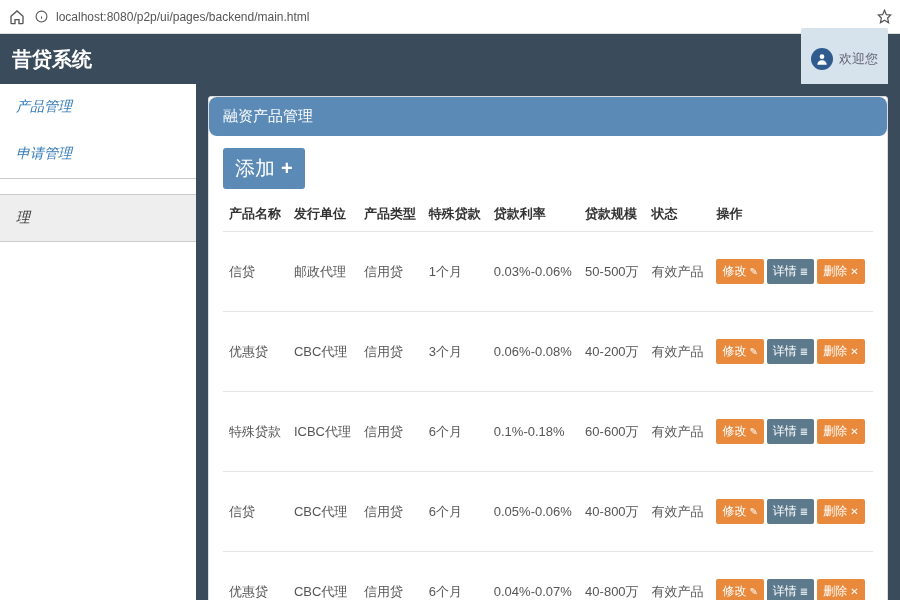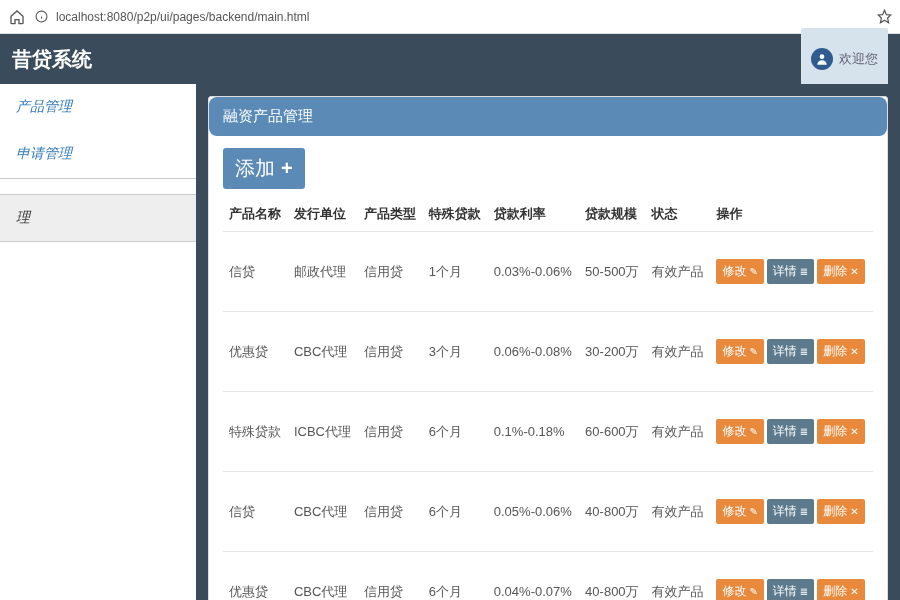--- a/index.html
+++ b/index.html
@@ -136,21 +136,21 @@
                     </button>
                   </div>
                 </td>
               </tr>
               <tr>
                 <td>优惠贷</td>
                 <td>CBC代理</td>
                 <td>信用贷</td>
                 <td>3个月</td>
                 <td>0.06%-0.08%</td>
-                <td>30-200万</td>
+                <td>40-200万</td>
                 <td>有效产品</td>
                 <td>
                   <div class="act-group">
                     <button class="btn-sm btn-edit">
                       <span>修改</span> 
                       <span class="ic">✎</span>
                     </button>
                     <button class="btn-sm btn-detail">
                       <span>详情</span> 
                       <span class="ic">≣</span>

